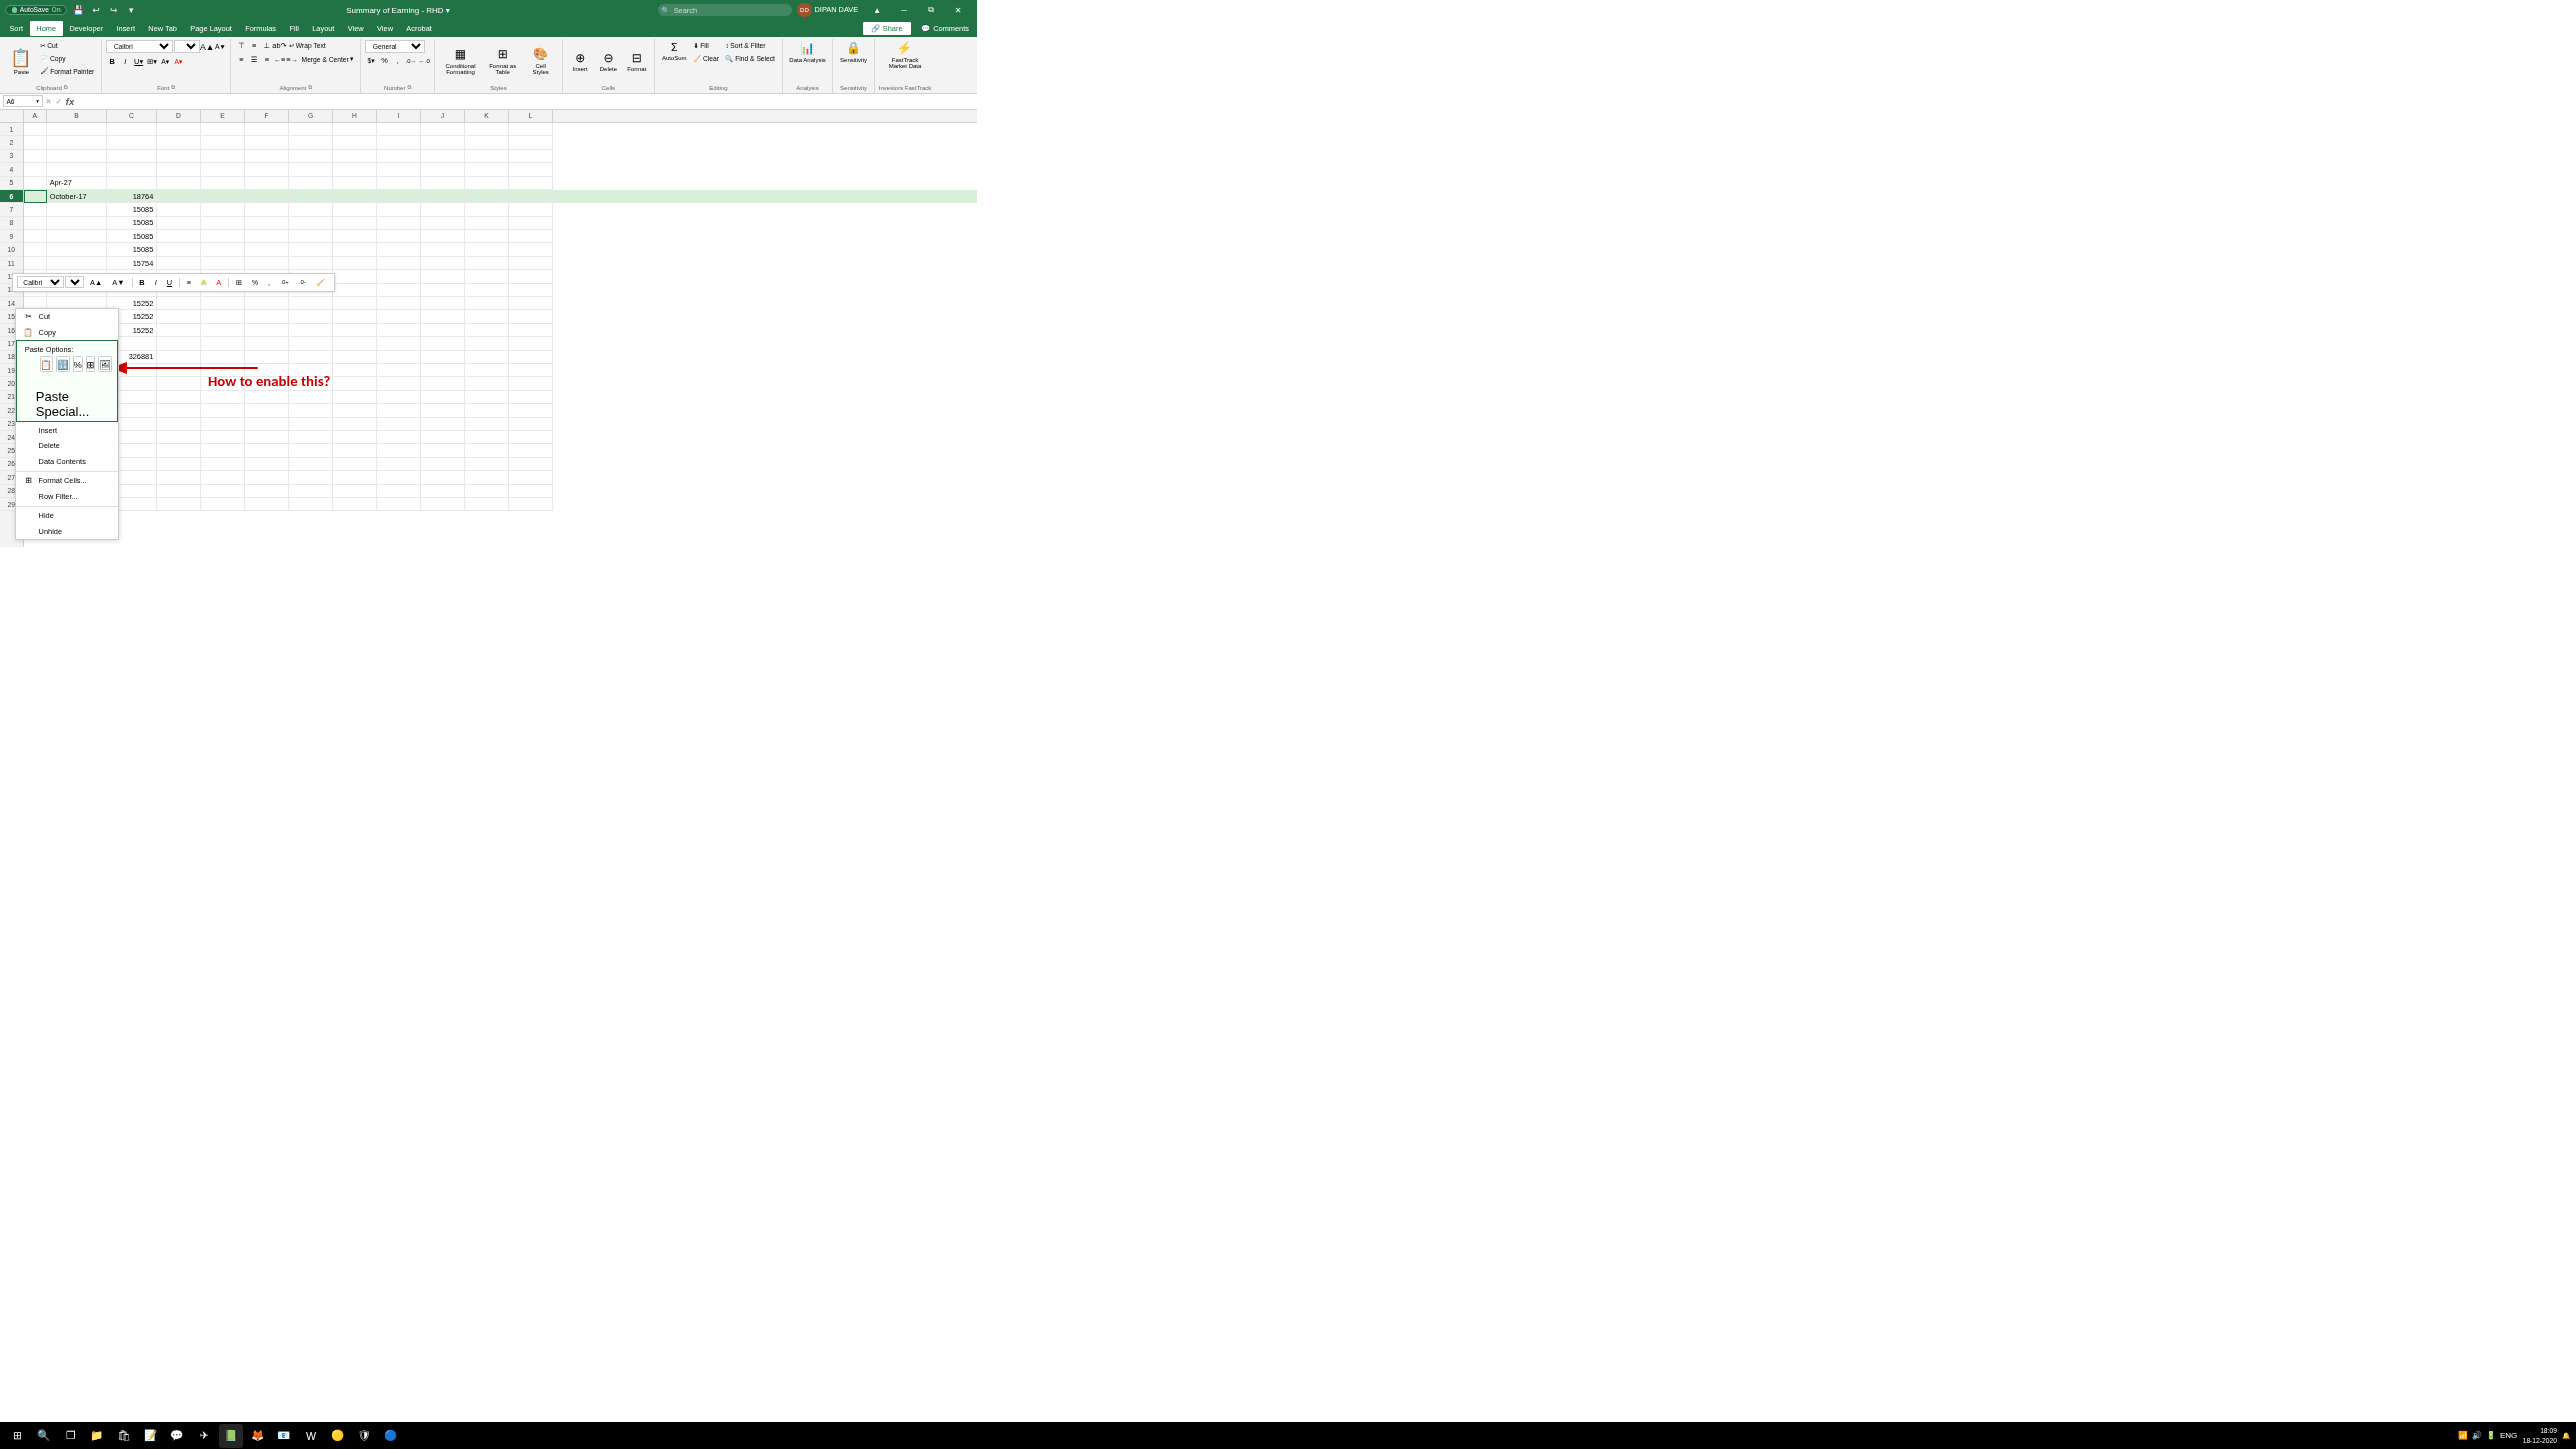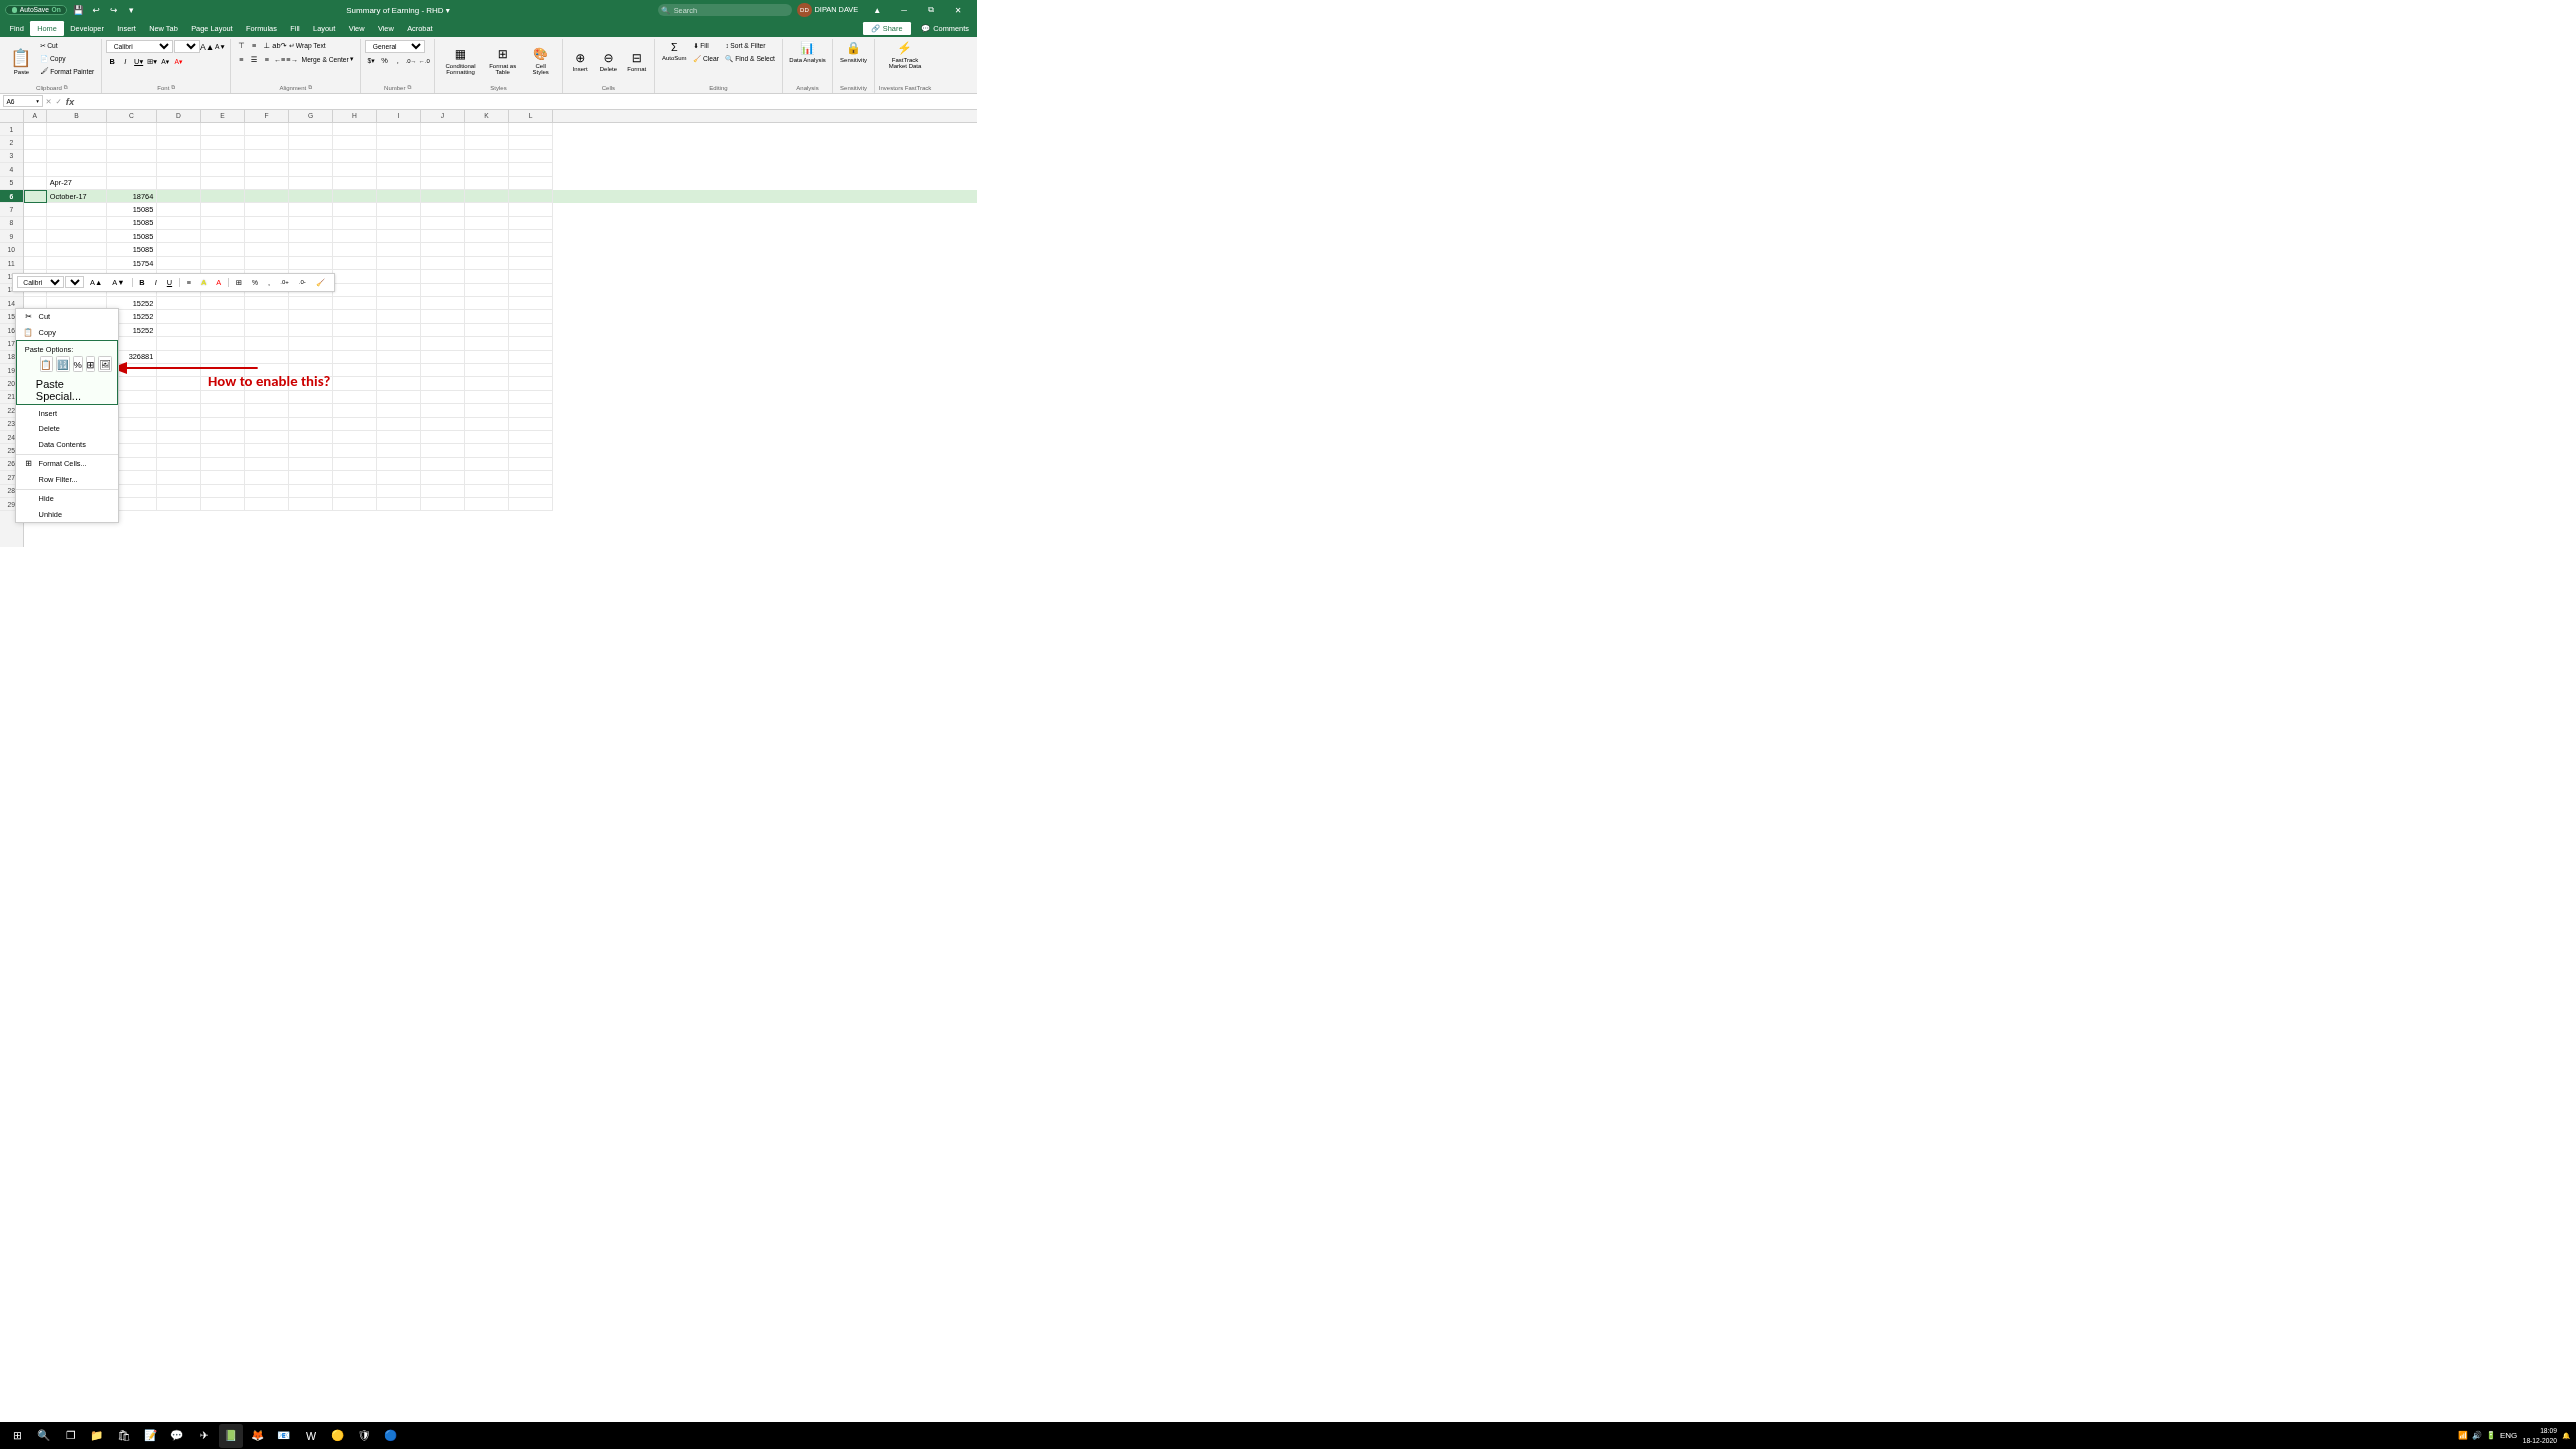--- a/index.html
+++ b/index.html
@@ -278,21 +278,22 @@
     }
     .paste-icon-btn {
       width: 16px; height: 16px;
       border: 0.7px solid #ccc; background: white;
       display: flex; align-items: center; justify-content: center;
       cursor: pointer; font-size: 9.4px; border-radius: 1.3px;
     }
     .paste-special-item {
       padding: 2.7px 8px 2.7px 19px;
       cursor: pointer;
-      font-size: 11px;
+      font-size: 13px;
+      margin-top: 11px;
     }
 
     
     .mini-toolbar {
       position: absolute;
       top: 163px;
       left: 12px;
       background: white;
       border: 0.7px solid #ccc;
       box-shadow: 0.7px 0.7px 2.7px rgba(0,0,0,0.2);
@@ -460,21 +461,21 @@
     <div class="window-controls">
       <div class="win-btn">▲</div>
       <div class="win-btn">─</div>
       <div class="win-btn">⧉</div>
       <div class="win-btn close">✕</div>
     </div>
   </div>
 </div>
 
 <div class="menu-bar">
-  <div class="menu-item">Find</div>
+  <div class="menu-item">Sort</div>
   <div class="menu-item active">Home</div>
   <div class="menu-item">Developer</div>
   <div class="menu-item">Insert</div>
   <div class="menu-item">New Tab</div>
   <div class="menu-item">Page Layout</div>
   <div class="menu-item">Formulas</div>
   <div class="menu-item">Fill</div>
   <div class="menu-item">Layout</div>
   <div class="menu-item">View</div>
   <div class="menu-item">View</div>

